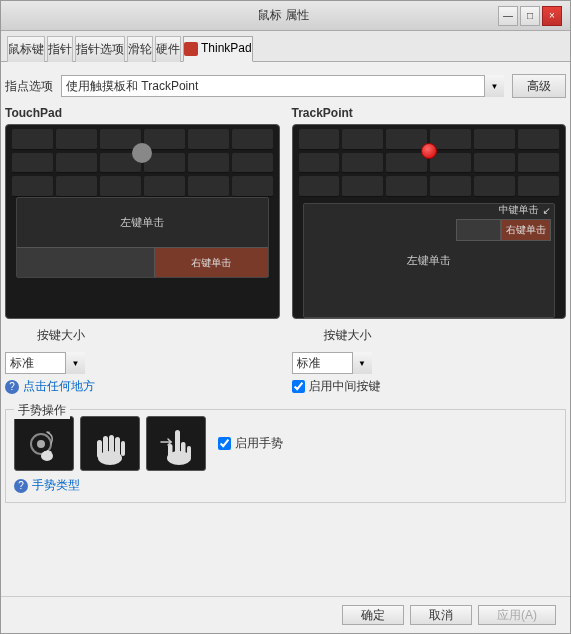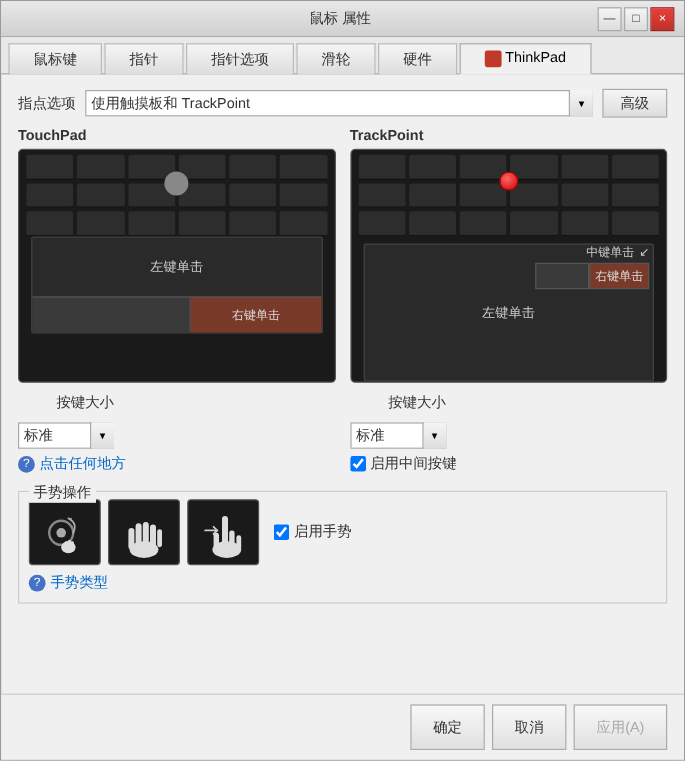--- a/index.html
+++ b/index.html
@@ -62,21 +62,21 @@
     }
     .tab-bar {
       display: flex;
       background: #e8e8e8;
       border-bottom: 1px solid #aaa;
       padding: 4px 6px 0;
       gap: 2px;
       flex-shrink: 0;
     }
     .tab {
-      padding: 4px 20px;
+      padding: 4px 0;
       border: 1px solid #bbb;
       border-bottom: none;
       background: linear-gradient(to bottom, #f5f5f5, #ddd);
       cursor: pointer;
       font-size: 12px;
       color: #333;
       position: relative;
       top: 1px;
     }
     .tab.active {
@@ -90,21 +90,21 @@
       display: inline-block;
       width: 14px;
       height: 14px;
       margin-right: 3px;
       vertical-align: middle;
       background: #c0392b;
       border-radius: 2px;
       position: relative;
     }
     .content-area {
-      padding: 12px 14px;
+      padding: 12px 4px;
       flex: 1;
       display: flex;
       flex-direction: column;
       gap: 8px;
     }
     .pointer-options-row {
       display: flex;
       align-items: center;
       gap: 8px;
     }
@@ -359,21 +359,21 @@
     .bottom-bar {
       display: flex;
       justify-content: flex-end;
       gap: 6px;
       padding: 8px 14px;
       border-top: 1px solid #ccc;
       background: #f0f0f0;
       flex-shrink: 0;
     }
     .bottom-btn {
-      height: 38px;
+      height: 20px;
       padding: 0 18px;
       border: 1px solid #aaa;
       background: linear-gradient(to bottom, #f8f8f8, #e0e0e0);
       cursor: pointer;
       font-size: 12px;
       color: #333;
     }
     .bottom-btn:disabled {
       color: #aaa;
     }

